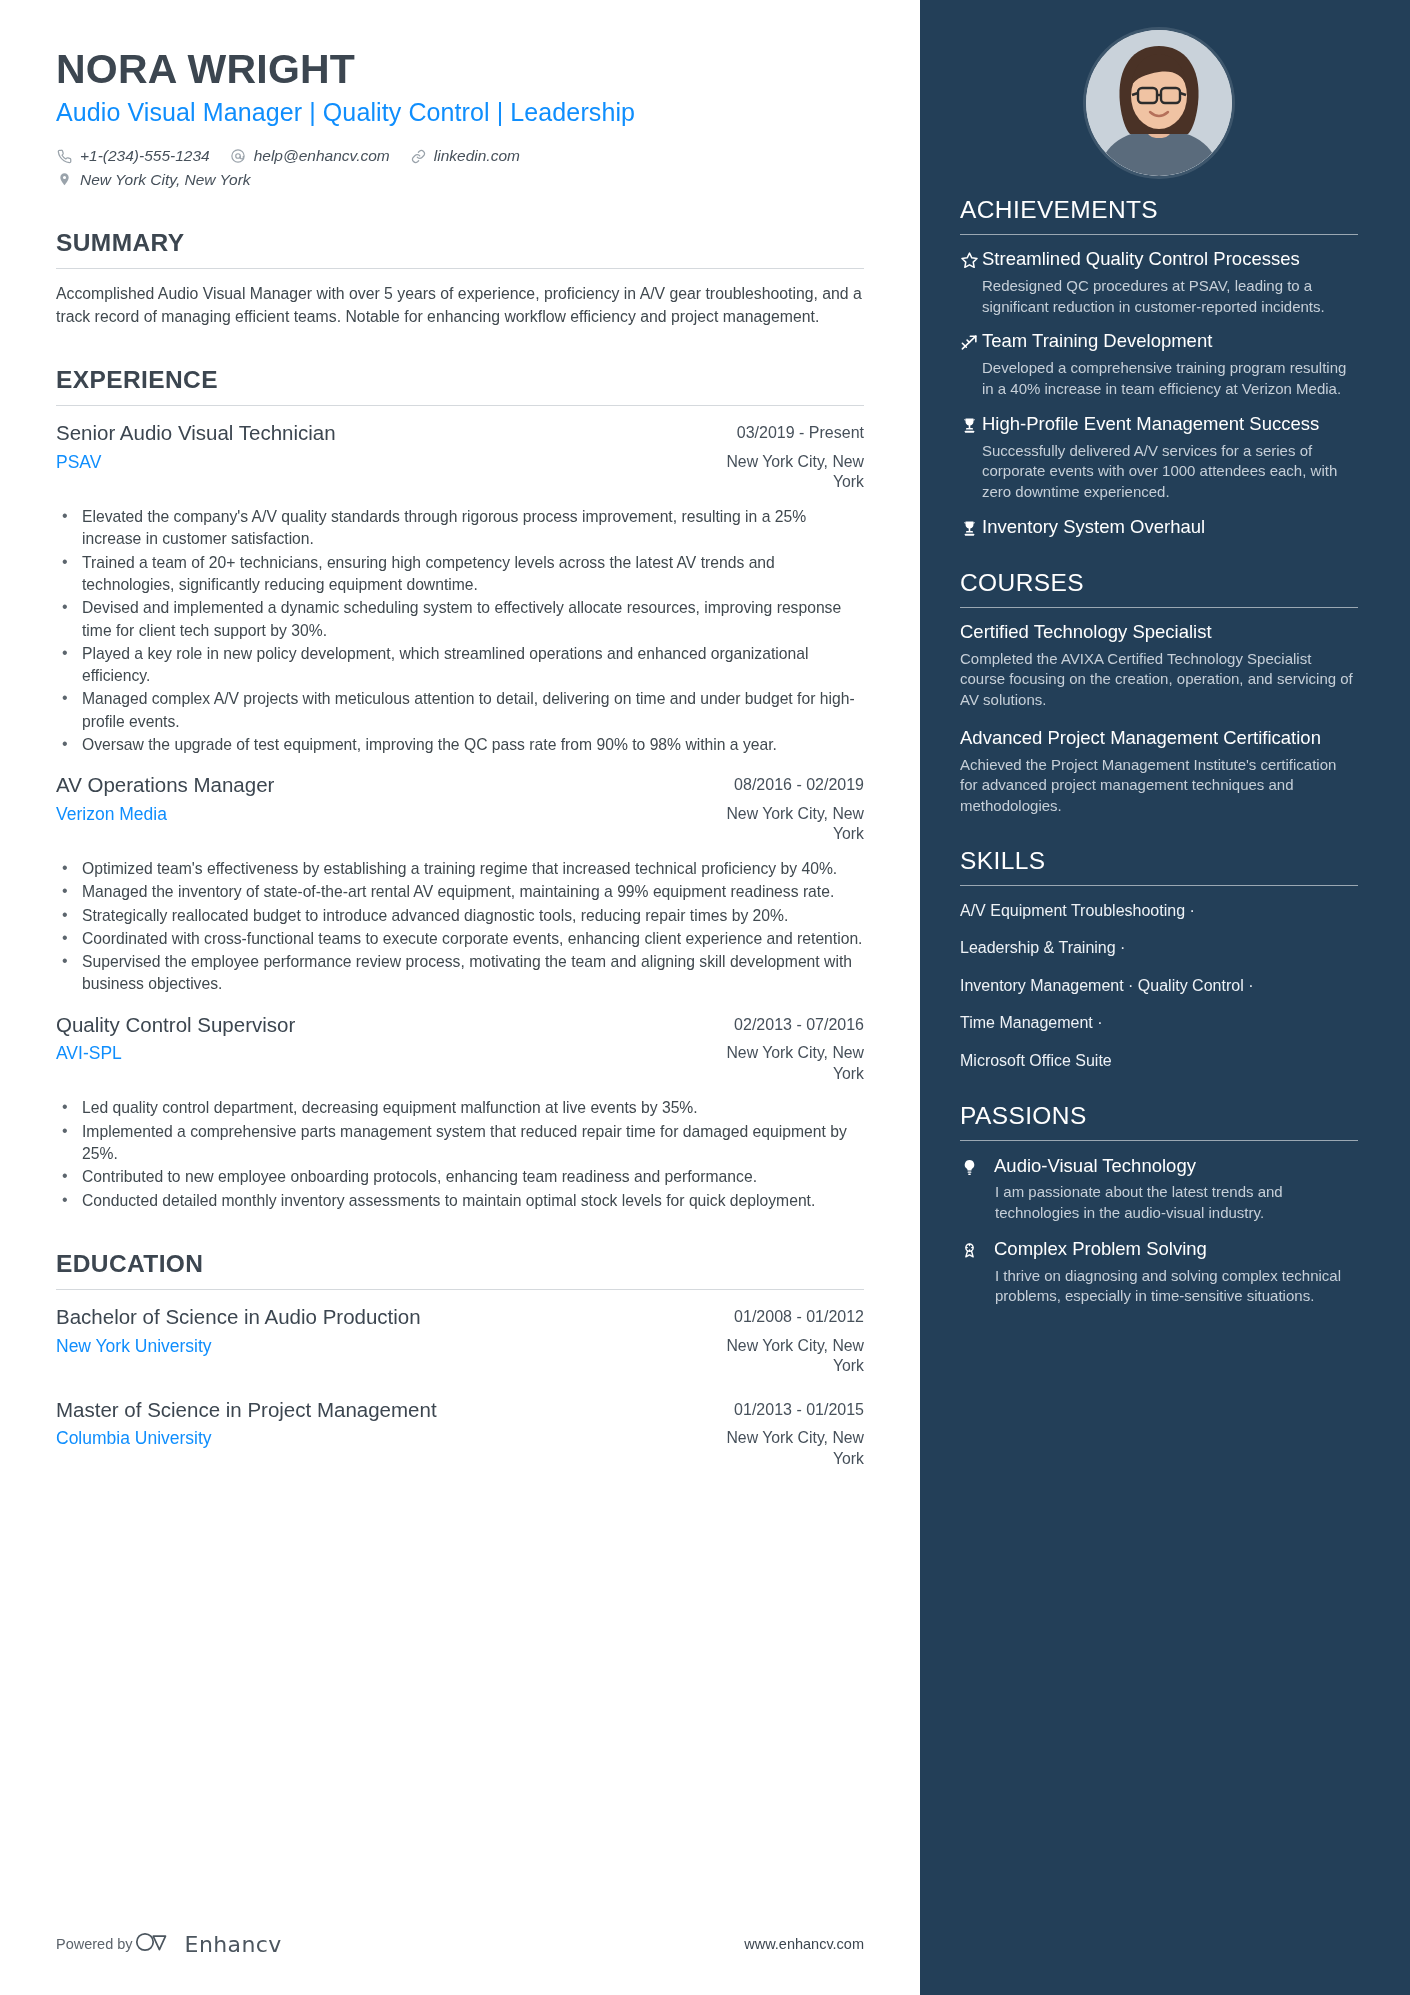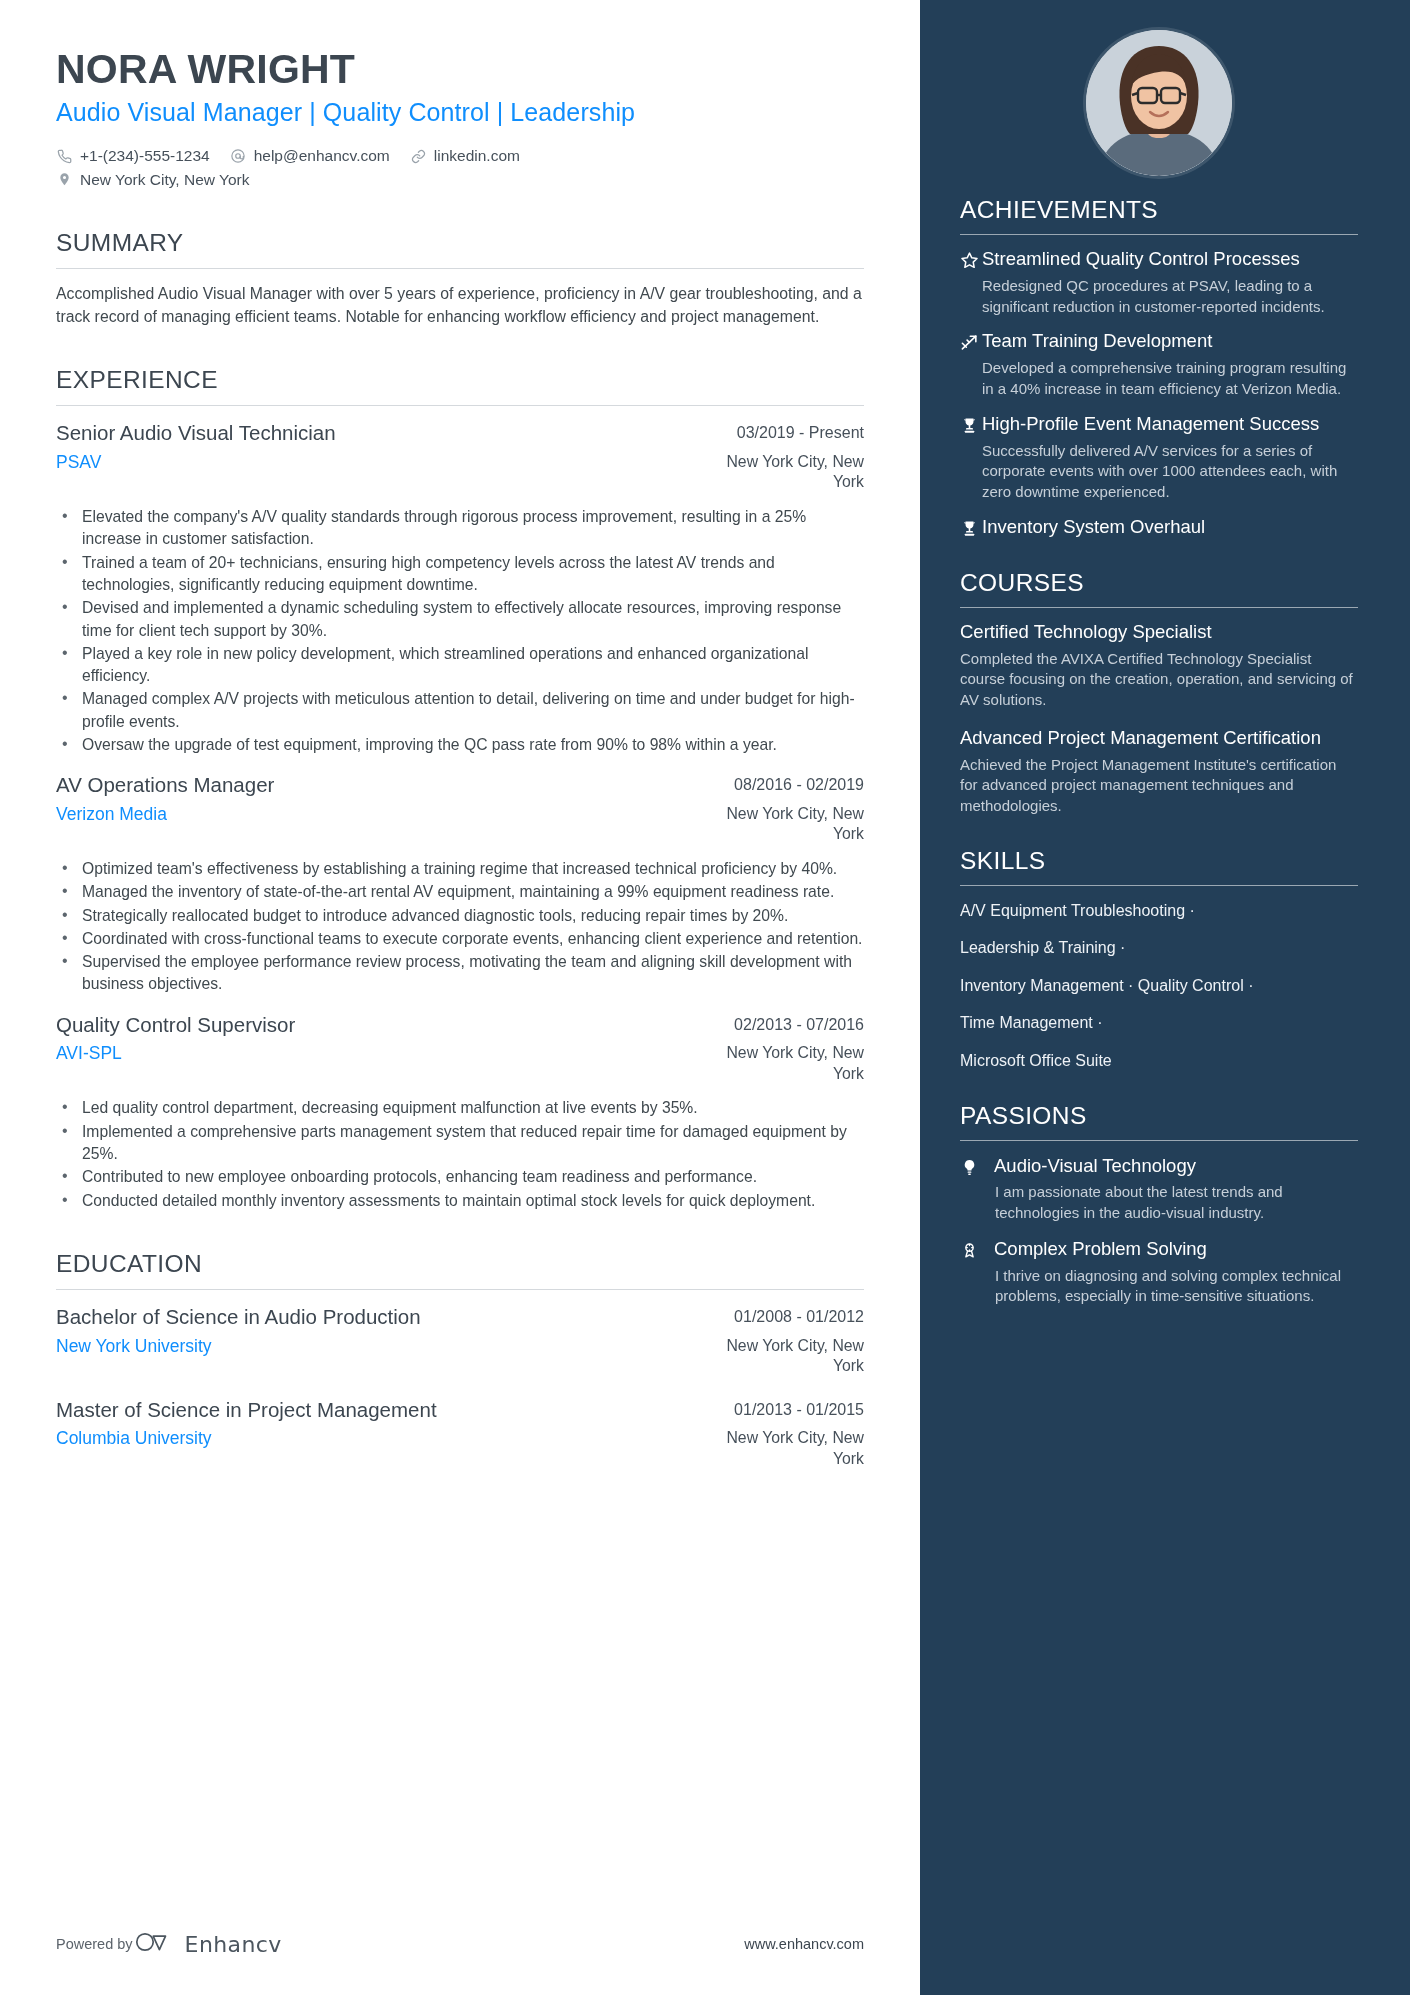--- a/index.html
+++ b/index.html
@@ -21,29 +21,29 @@
     font-size: 41px; font-weight: 700; color: #3c4650;
     letter-spacing: 0.2px; line-height: 1.15;
   }
   .headline {
     font-size: 25px; color: #0f8efd; font-weight: 400;
     margin-top: 4px; line-height: 1.25; letter-spacing: 0.1px;
   }
   .contact-rows { margin-top: 16px; }
   .contact-row {
     display: flex; flex-wrap: wrap; align-items: center;
-    gap: 0; font-size: 15.5px; color: #46505a; line-height: 1.5;
+    gap: 0; font-size: 15.5px; color: #46505a; line-height: 1.5; font-style: italic;
   }
   .contact-item { display: inline-flex; align-items: center; margin-right: 20px; }
   .contact-item .ci { display: inline-flex; width: 17px; height: 17px; margin-right: 7px; color:#9aa3ab; align-items:center; justify-content:center;}
   .contact-item svg { display:block; }
 
   .section { margin-top: 38px; }
   .section-title {
-    font-size: 24.5px; color: #3c4650; font-weight: 400;
+    font-size: 24.5px; color: #3c4650; font-weight: 700;
     letter-spacing: 0.4px;
   }
   .section-rule { height: 1px; background: #d5d9dd; margin-top: 11px; }
 
   .para {
     font-size: 15.8px; color: #40494f; line-height: 1.47;
     margin-top: 13px;
   }
 
   .entry { margin-top: 16px; }

